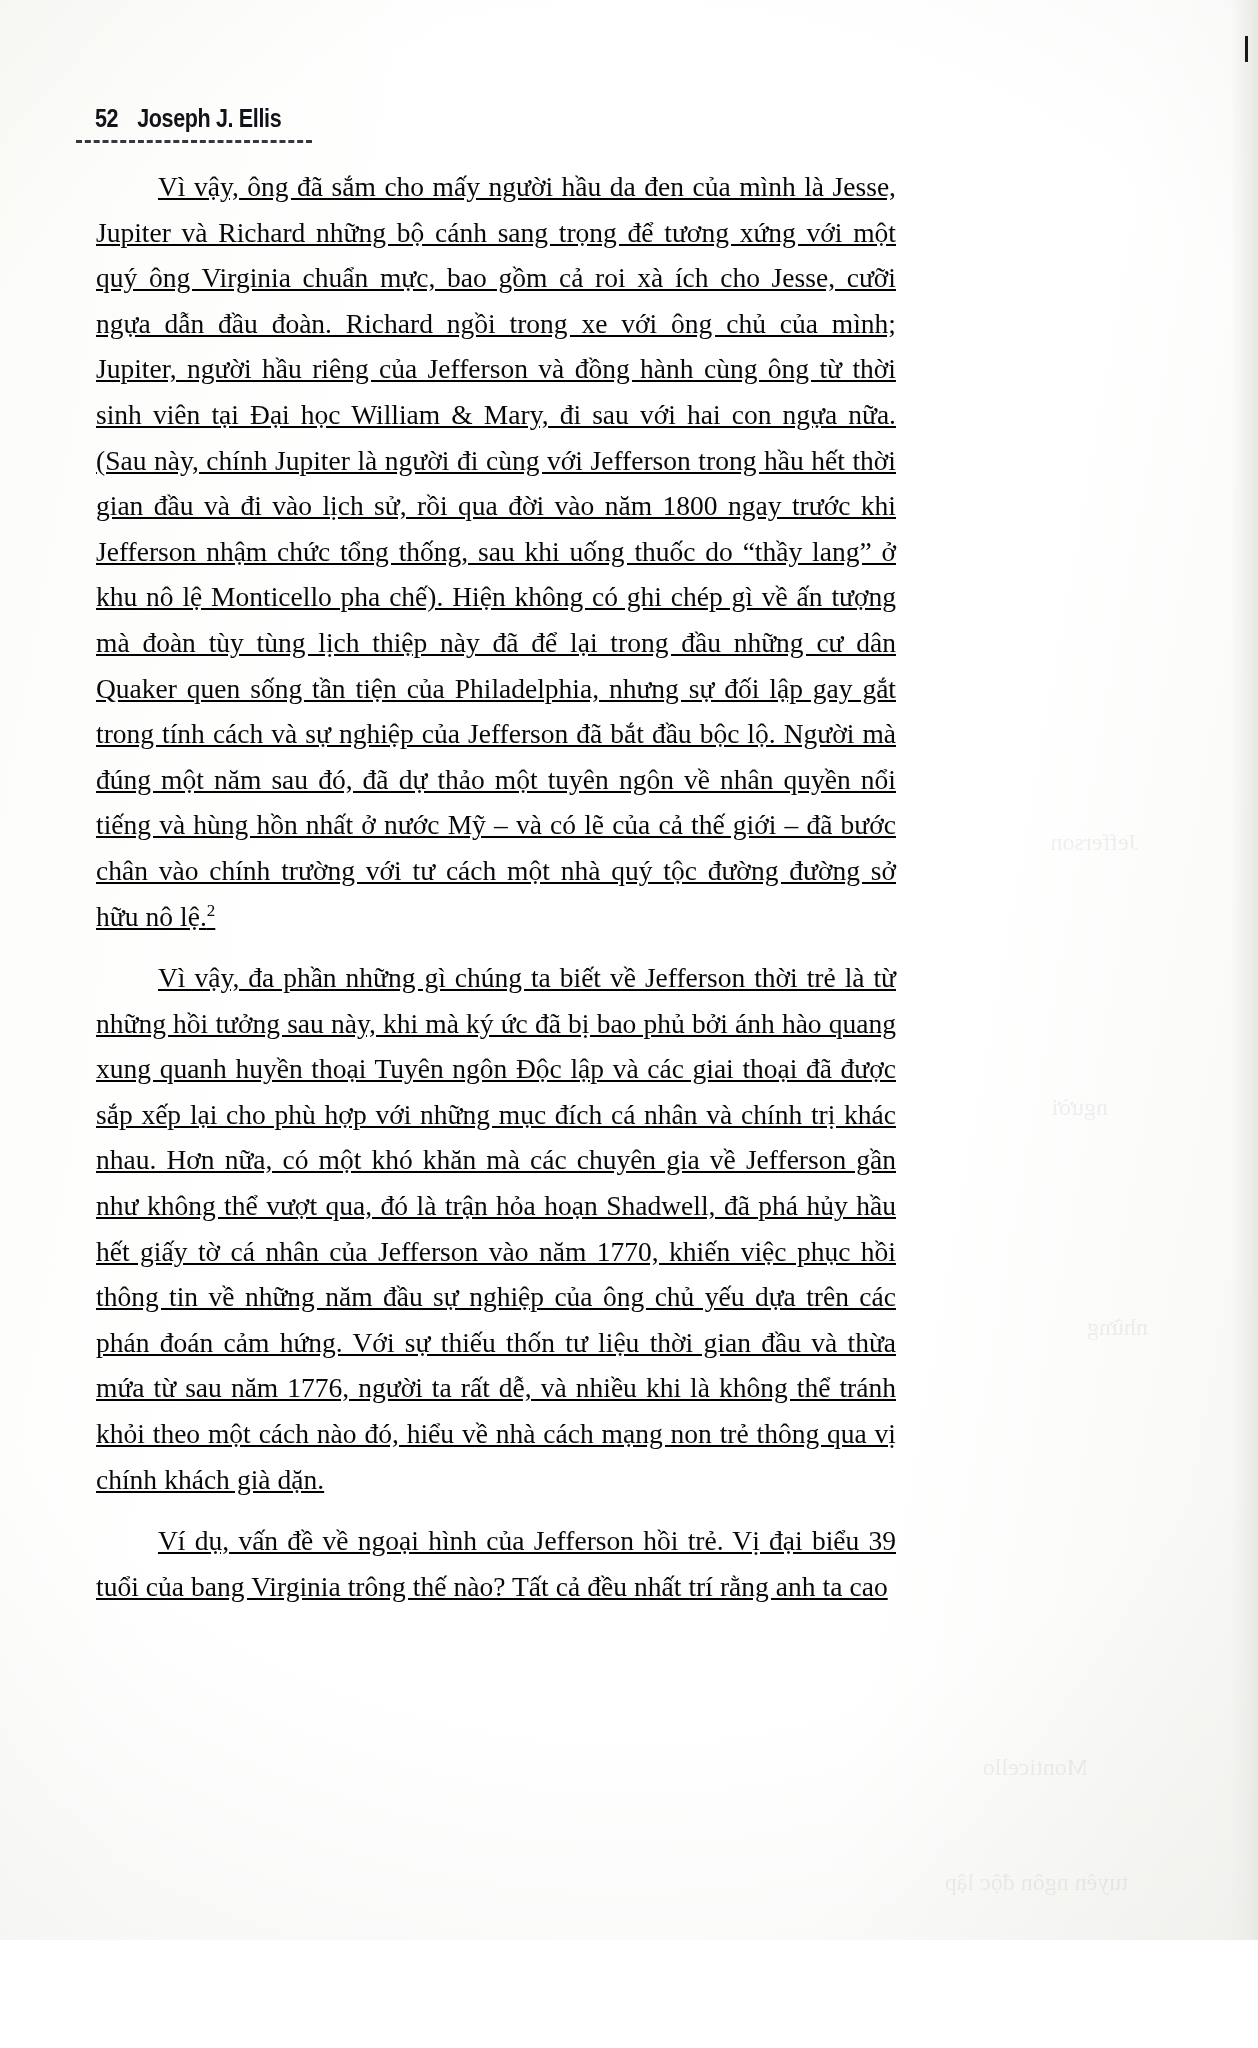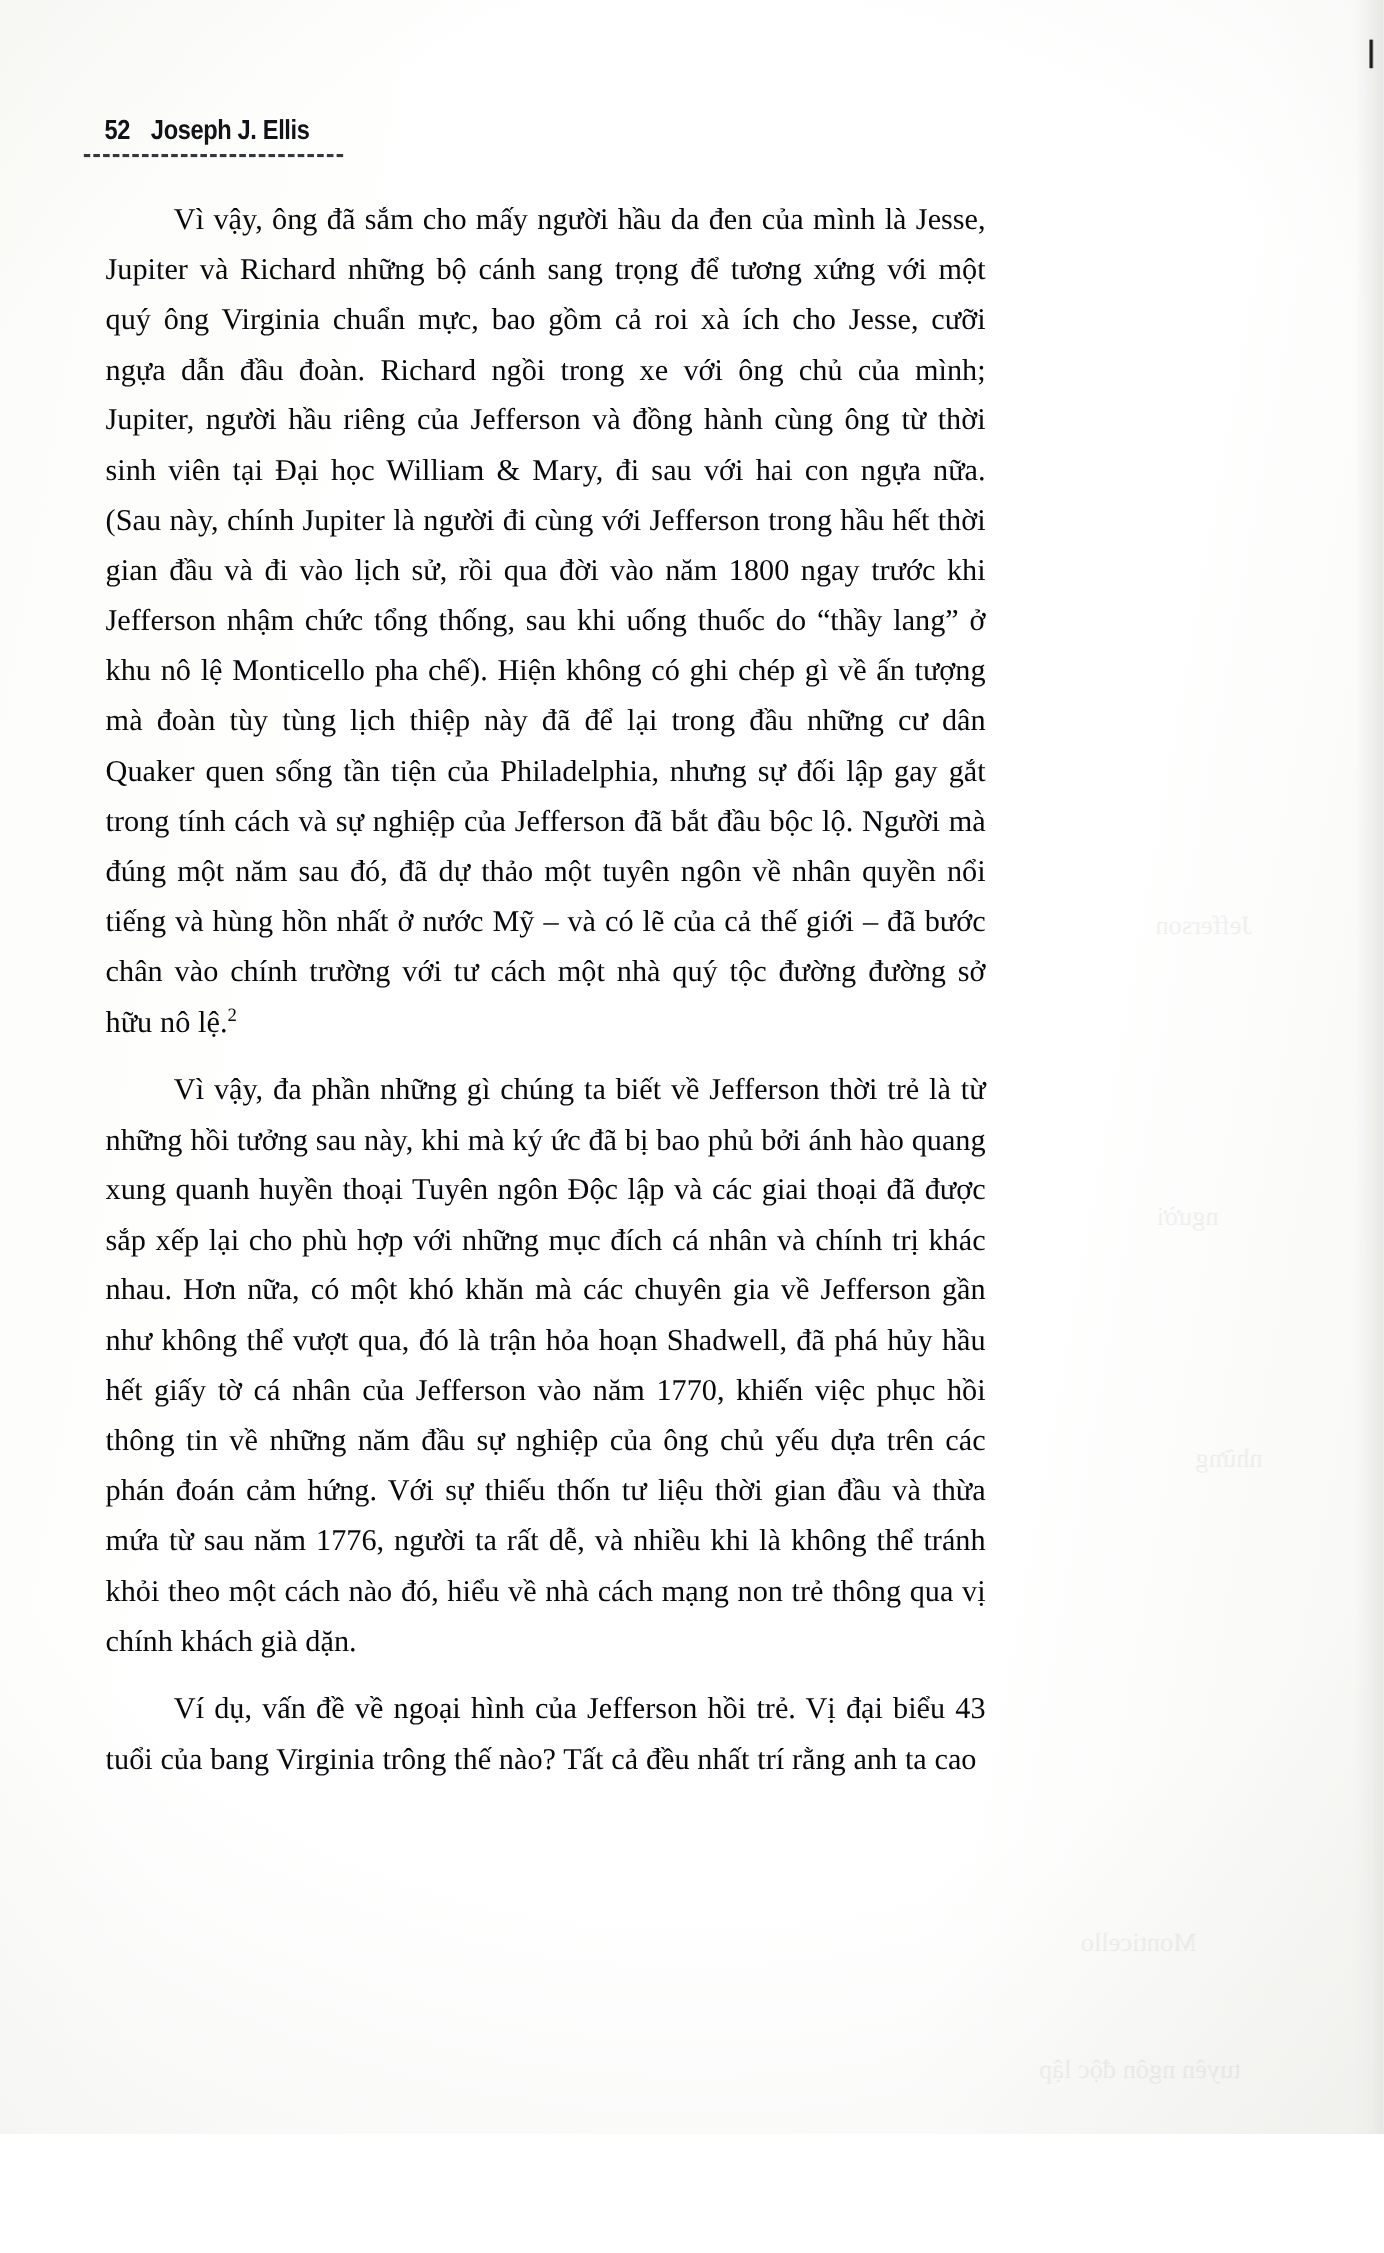--- a/index.html
+++ b/index.html
@@ -77,22 +77,23 @@
     width: 236px;
     height: 0;
     border-top: 3px dashed #23262c;
     opacity: 0.92;
   }
 
   
   .body-col {
     position: absolute;
     left: 96px;
-    top: 176px;
+    top: 164px;
     width: 800px;
+    text-decoration: underline;
   }
 
   p.para {
     margin: 0;
     text-align: justify;
     text-justify: inter-word;
     font-size: 27.5px;
     line-height: 45.6px;
     text-indent: 62px;
     hyphens: none;
@@ -153,19 +154,19 @@
 
   <div class="running-head">
     <span class="folio">52</span>
     <span class="head-title">Joseph J. Ellis</span>
   </div>
   <div class="head-rule"></div>
 
   <div class="body-col">
     <p class="para"><span>Vì vậy, ông đã sắm cho mấy người hầu da đen của mình là Jesse, Jupiter và Richard những bộ cánh sang trọng để tương xứng với một quý ông Virginia chuẩn mực, bao gồm cả roi xà ích cho Jesse, cưỡi ngựa dẫn đầu đoàn. Richard ngồi trong xe với ông chủ của mình; Jupiter, người hầu riêng của Jefferson và đồng hành cùng ông từ thời sinh viên tại Đại học William &amp; Mary, đi sau với hai con ngựa nữa. (Sau này, chính Jupiter là người đi cùng với Jefferson trong hầu hết thời gian đầu và đi vào lịch sử, rồi qua đời vào năm 1800 ngay trước khi Jefferson nhậm chức tổng thống, sau khi uống thuốc do “thầy lang” ở khu nô lệ Monticello pha chế). Hiện không có ghi chép gì về ấn tượng mà đoàn tùy tùng lịch thiệp này đã để lại trong đầu những cư dân Quaker quen sống tần tiện của Philadelphia, nhưng sự đối lập gay gắt trong tính cách và sự nghiệp của Jefferson đã bắt đầu bộc lộ. Người mà đúng một năm sau đó, đã dự thảo một tuyên ngôn về nhân quyền nổi tiếng và hùng hồn nhất ở nước Mỹ – và có lẽ của cả thế giới – đã bước chân vào chính trường với tư cách một nhà quý tộc đường đường sở hữu nô lệ.</span><sup class="fn">2</sup></p>
     <p class="para">Vì vậy, đa phần những gì chúng ta biết về Jefferson thời trẻ là từ những hồi tưởng sau này, khi mà ký ức đã bị bao phủ bởi ánh hào quang xung quanh huyền thoại Tuyên ngôn Độc lập và các giai thoại đã được sắp xếp lại cho phù hợp với những mục đích cá nhân và chính trị khác nhau. Hơn nữa, có một khó khăn mà các chuyên gia về Jefferson gần như không thể vượt qua, đó là trận hỏa hoạn Shadwell, đã phá hủy hầu hết giấy tờ cá nhân của Jefferson vào năm 1770, khiến việc phục hồi thông tin về những năm đầu sự nghiệp của ông chủ yếu dựa trên các phán đoán cảm hứng. Với sự thiếu thốn tư liệu thời gian đầu và thừa mứa từ sau năm 1776, người ta rất dễ, và nhiều khi là không thể tránh khỏi theo một cách nào đó, hiểu về nhà cách mạng non trẻ thông qua vị chính khách già dặn.</p>
-    <p class="para">Ví dụ, vấn đề về ngoại hình của Jefferson hồi trẻ. Vị đại biểu 43 tuổi của bang Virginia trông thế nào? Tất cả đều nhất trí rằng anh ta cao</p>
+    <p class="para">Ví dụ, vấn đề về ngoại hình của Jefferson hồi trẻ. Vị đại biểu 39 tuổi của bang Virginia trông thế nào? Tất cả đều nhất trí rằng anh ta cao</p>
   </div>
 
   <div class="scan-edge-right"></div>
   <div class="scan-tick"></div>
 
 </div>
 
 </body></html>

